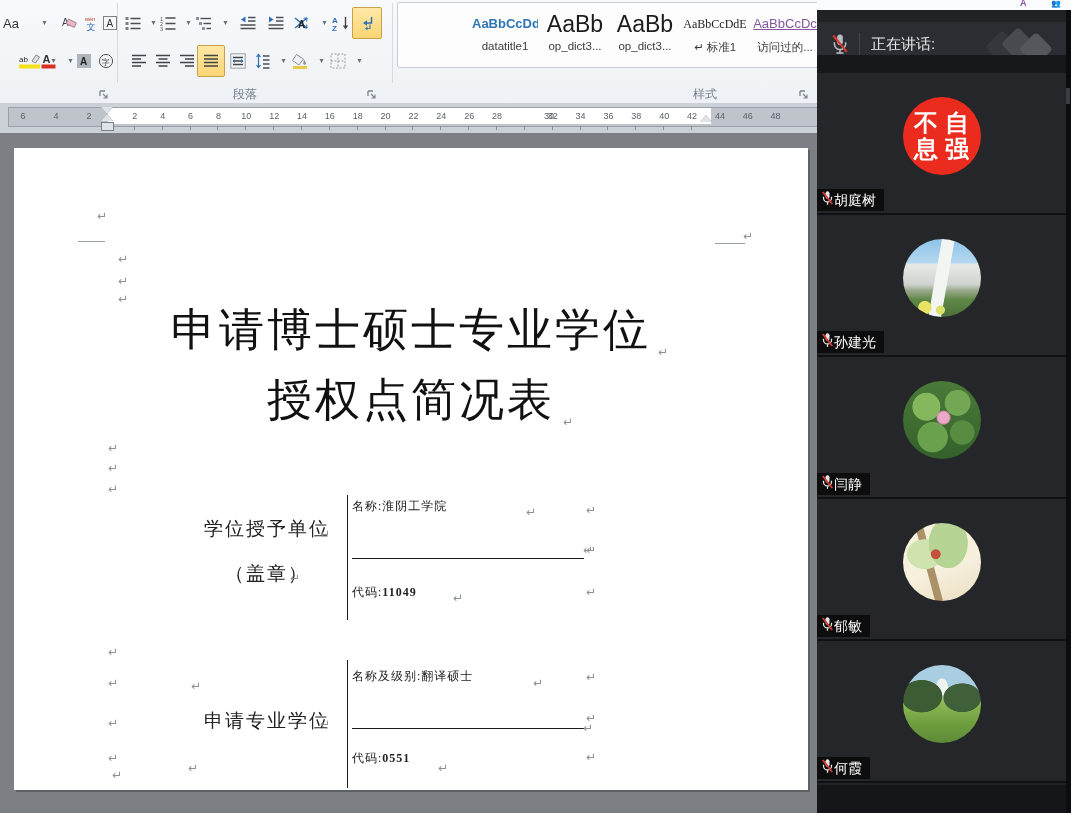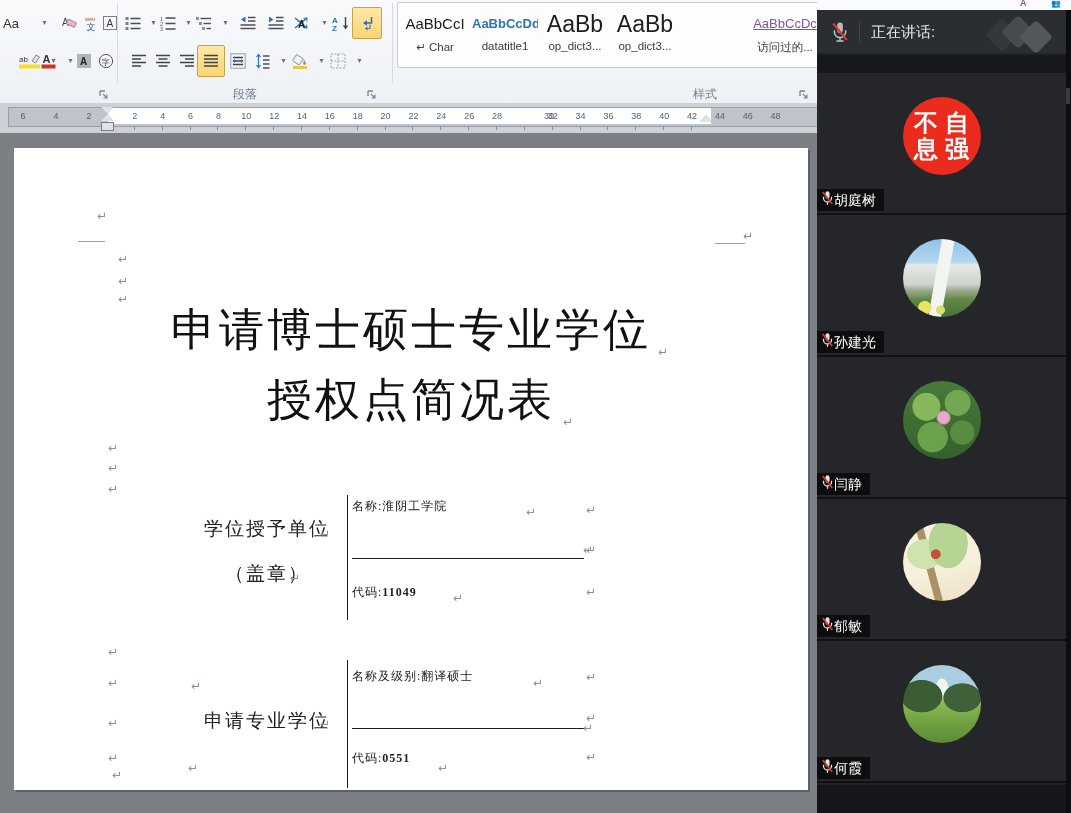--- a/index.html
+++ b/index.html
@@ -53,21 +53,21 @@
   .fieldtxt b{font-weight:bold;}
   .vline{position:absolute;width:1px;background:#1a1a1a;}
   .hline{position:absolute;height:1px;background:#1a1a1a;}
   .pilcrow{position:absolute;font-size:12px;color:#8a9096;font-family:"DejaVu Sans",sans-serif;line-height:1;}
   .cropmark{position:absolute;height:1px;background:#9aa0a6;}
   
   .topsliver{position:absolute;left:817px;top:0;width:254px;height:10px;background:#fbfcfd;border-bottom:1px solid #d3d7dc;overflow:hidden;}
   .mini-a{position:absolute;left:203px;top:-2px;font-size:9px;font-weight:bold;color:#8a4fa8;}
   .mini-p{position:absolute;left:234px;top:-1px;font-size:8px;font-weight:bold;color:#3a6fc0;}
   .sidebar{position:absolute;left:817px;top:10px;width:249px;height:803px;background:#202225;}
-  .sb-top{position:absolute;left:0;top:0;width:249px;height:43px;background:#2a2d31;}
+  .sb-top{position:absolute;left:0;top:12px;width:249px;height:43px;background:#2a2d31;}
   .sb-top .micwrap{position:absolute;left:14px;top:10px;width:18px;height:24px;}
   .sb-sep{position:absolute;left:42px;top:11px;width:1px;height:22px;background:#43474c;}
   .sb-speaking{position:absolute;left:54px;top:13px;font-size:15px;color:#e9eaeb;}
   .sb-logo{position:absolute;right:8px;top:6px;width:70px;height:36px;}
   .diamond{position:absolute;width:24px;height:24px;border-radius:4px;transform:rotate(45deg);}
   .sb-gap{position:absolute;left:0;top:45px;width:249px;height:18px;background:#17181b;}
   .tiles{position:absolute;left:0;top:63px;width:249px;}
   .tile{position:relative;width:249px;height:140px;background:#242629;border-bottom:2px solid #0f1113;}
   .avatar{position:absolute;left:50%;top:24px;transform:translateX(-50%);width:78px;height:78px;border-radius:50%;overflow:hidden;}
   .namelabel{position:absolute;left:0;bottom:2px;display:inline-flex;align-items:center;gap:0;
@@ -329,35 +329,35 @@
               <path d="M1 1h14v14H1z" fill="none" stroke="#99a0a8" stroke-dasharray="2 1.5"></path>
               <path d="M1 8h14M8 1v14" stroke="#99a0a8" stroke-dasharray="2 1.5"></path>
             </svg>
           </span>
           <span class="dd">▾</span>
         </div>
       </div>
     <div class="vsep" style="left:392px"></div>
 
     <div class="sgallery" id="sgallery">
-        <div class="sitem" style="left: 4px;">
-          <span class="sprev sp-plain">AaBbCcI</span>
-          <span class="slab">↵ Char</span>
-        </div>
         <div class="sitem" style="left: 74px;">
           <span class="sprev sp-blue">AaBbCcDd</span>
           <span class="slab">datatitle1</span>
         </div>
         <div class="sitem" style="left: 144px;">
           <span class="sprev sp-big">AaBb</span>
           <span class="slab">op_dict3...</span>
         </div>
         <div class="sitem" style="left: 214px;">
           <span class="sprev sp-big">AaBb</span>
           <span class="slab">op_dict3...</span>
+        </div>
+        <div class="sitem" style="left: 284px;">
+          <span class="sprev sp-serif">AaBbCcDdE</span>
+          <span class="slab">↵ 标准1</span>
         </div>
         <div class="sitem" style="left: 354px;">
           <span class="sprev sp-visited">AaBbCcDc</span>
           <span class="slab">访问过的...</span>
         </div>
       </div>
 
     <div class="glabel" style="left:180px;width:130px">段落</div>
     <div class="glabel" style="left:640px;width:130px">样式</div>
 

